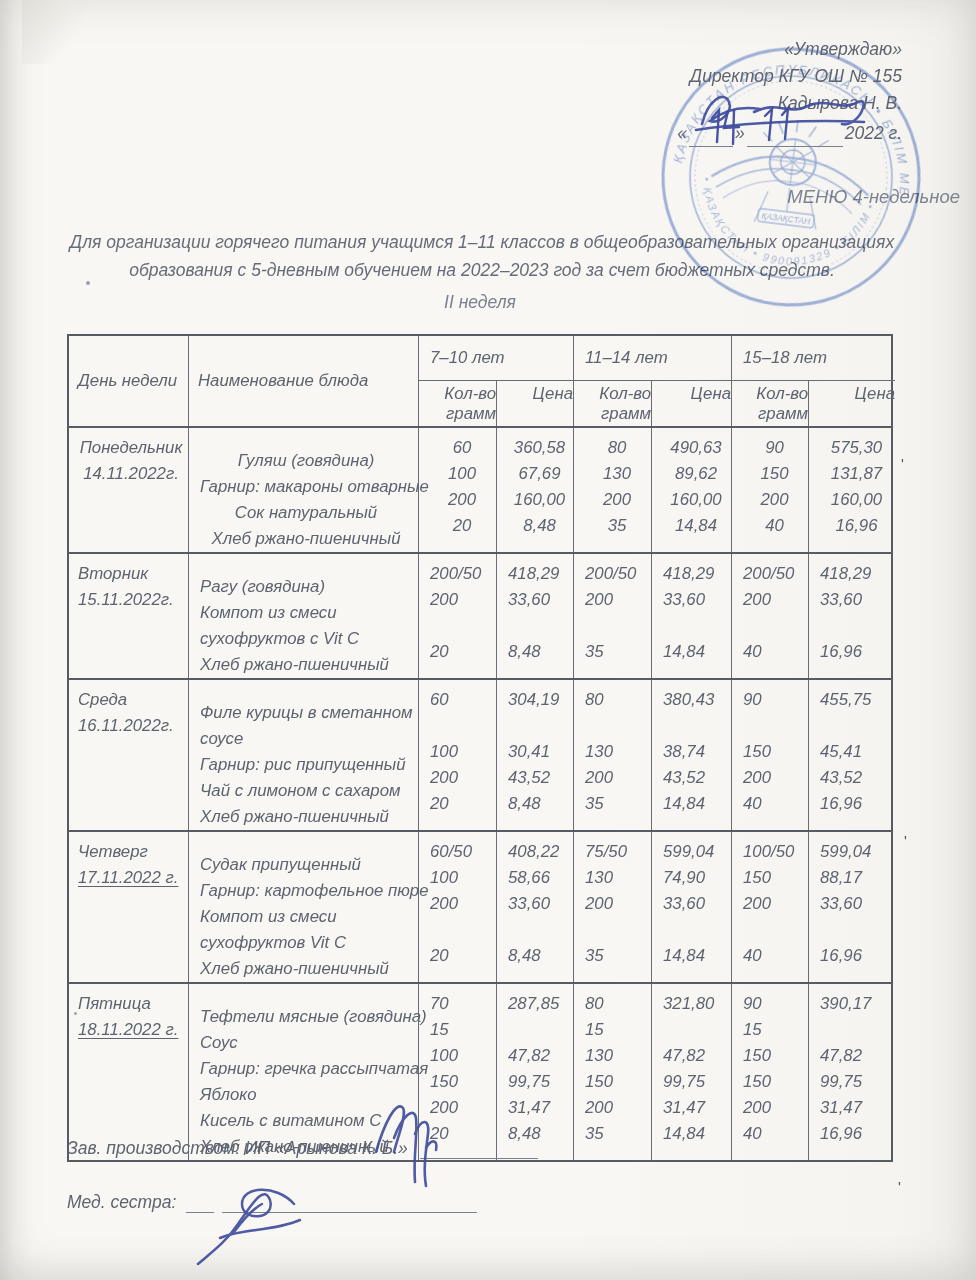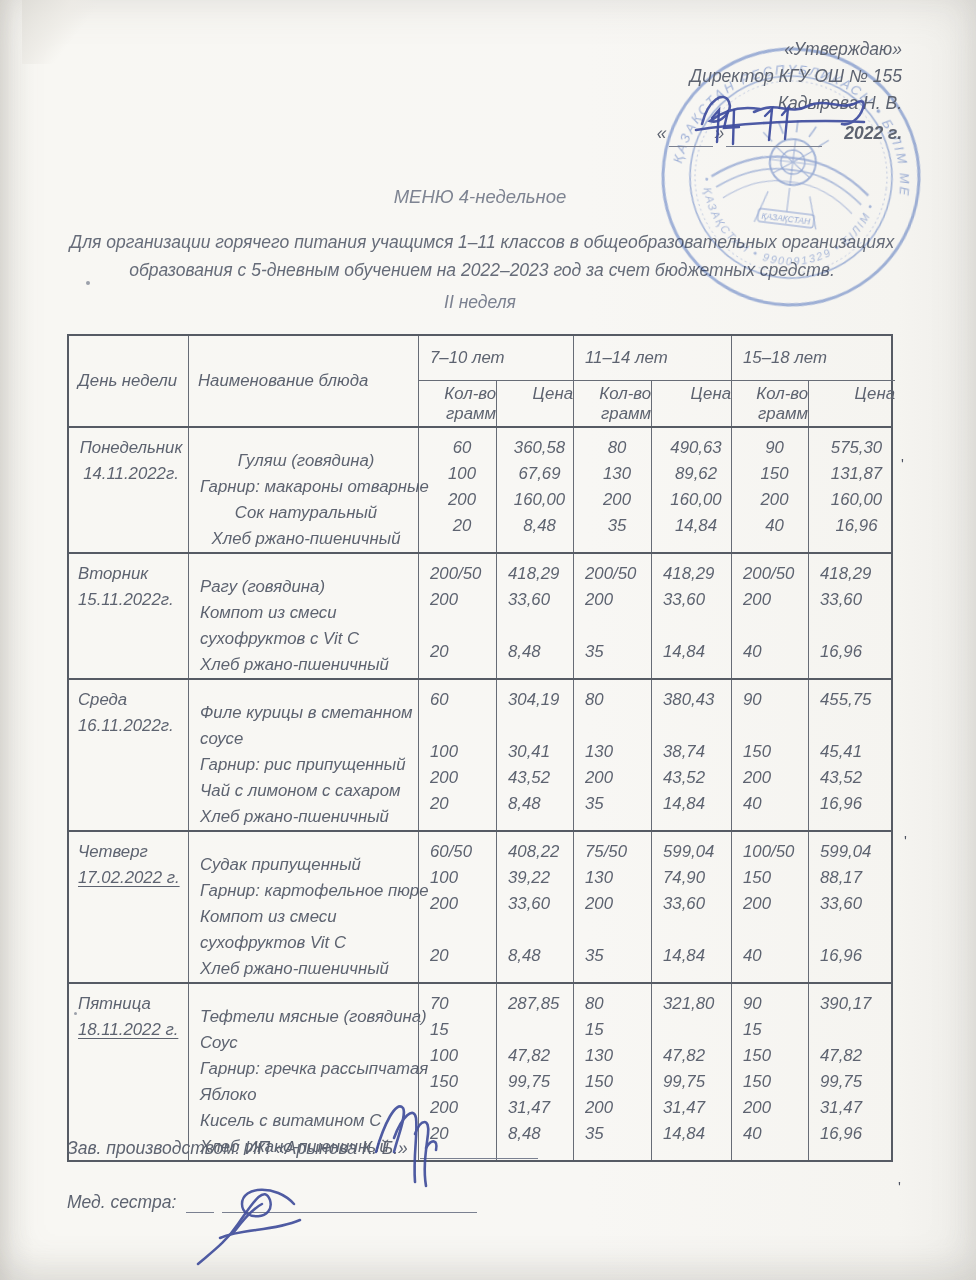--- a/index.html
+++ b/index.html
@@ -20,21 +20,21 @@
   .approval .nm{position:relative;}
   .dateline{position:relative;display:flex;justify-content:flex-end;align-items:flex-end;gap:2px;margin-top:3px;}
   .useg{display:inline-block;border-bottom:1.4px solid #7a8090;height:20px;position:relative;}
   .useg.u1{width:44px;} .useg.u2{width:96px;}
 
   
   .stamp{position:absolute;left:650px;top:36px;z-index:2;opacity:.82;mix-blend-mode:multiply;
          transform:rotate(7deg);pointer-events:none;}
 
   
-  .title{position:absolute;top:186px;left:0;width:960px;text-align:center;font-size:18.5px;color:#7e8492;}
+  .title{position:absolute;top:186px;left:0;width:960px;text-align:right;font-size:18.5px;color:#7e8492;}
   .subtitle{position:absolute;top:228px;left:68px;width:828px;text-align:center;font-size:17.5px;line-height:28px;color:#666c79;}
   .week{position:absolute;top:292px;left:0;width:960px;text-align:center;font-size:17.5px;color:#7b8190;}
 
   
   .menu-table{position:absolute;left:67px;top:334px;width:826px;border:2px solid #565b64;box-sizing:border-box;
       font-size:16.8px;color:#5d6370;background:transparent;}
   .cell{box-sizing:border-box;flex:0 0 auto;}
   .c0{width:120px;} .c1{width:230px;} .c2{width:78px;} .c3{width:77px;}
   .c4{width:78px;} .c5{width:80px;} .c6{width:77px;} .c7{width:86px;}
   .vb{border-right:1.4px solid #676c76;}
@@ -109,21 +109,21 @@
 
   <div class="approval">
     <div>«Утверждаю»</div>
     <div>Директор КГУ ОШ № 155</div>
     <div class="nm">Кадырова Н. В.</div>
     <div class="dateline">
       <span>«</span>
         <span class="useg u1"></span>
         <span>»</span>
         <span class="useg u2"></span>
-        <span style="margin-left:20px;font-weight:bold;">2022 г.</span>
+        <span style="margin-left:0;">2022 г.</span>
     </div>
   </div>
 
   <svg class="sig" style="left:692px;top:86px;" width="178" height="56" viewBox="0 0 178 56">
     <g stroke="#3f4d9f" stroke-width="2.6" fill="none" stroke-linecap="round" opacity=".92">
       <path d="M10,38 C16,14 32,4 37,16 C41,26 28,38 18,35 C32,24 50,20 68,23"></path>
       <path d="M62,26 C86,14 96,30 116,20 C134,11 150,26 166,16 C170,14 173,16 171,22 C168,32 158,40 150,38"></path>
       <path d="M4,44 C48,37 120,33 172,36"></path>
     </g>
   </svg>
@@ -332,39 +332,39 @@
             <div class="ln">455,75</div>
             <div class="ln"></div>
             <div class="ln">45,41</div>
             <div class="ln">43,52</div>
             <div class="ln">16,96</div>
           </div>
         </div>
         <div class="day-row" style="min-height: 135px;">
           <div class="cell c0 vb daycell">
             <div class="ln">Четверг</div>
-            <div class="ln udate">17.02.2022 г.</div>
+            <div class="ln udate">17.11.2022 г.</div>
           </div>
           <div class="cell c1 vb dishcell">
             <div class="ln">Судак припущенный</div>
             <div class="ln">Гарнир: картофельное пюре</div>
             <div class="ln">Компот из смеси</div>
             <div class="ln">сухофруктов Vit C</div>
             <div class="ln">Хлеб ржано-пшеничный</div>
           </div>
           <div class="cell c2 vb numcell">
             <div class="ln">60/50</div>
             <div class="ln">100</div>
             <div class="ln">200</div>
             <div class="ln"></div>
             <div class="ln">20</div>
           </div>
           <div class="cell c3 vb numcell">
             <div class="ln">408,22</div>
-            <div class="ln">39,22</div>
+            <div class="ln">58,66</div>
             <div class="ln">33,60</div>
             <div class="ln"></div>
             <div class="ln">8,48</div>
           </div>
           <div class="cell c4 vb numcell">
             <div class="ln">75/50</div>
             <div class="ln">130</div>
             <div class="ln">200</div>
             <div class="ln"></div>
             <div class="ln">35</div>

